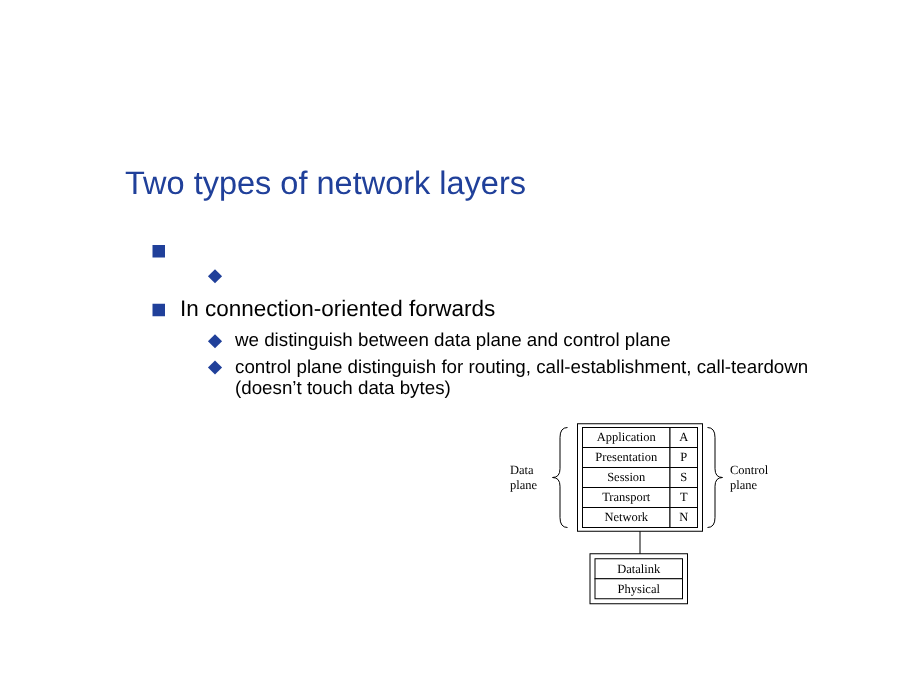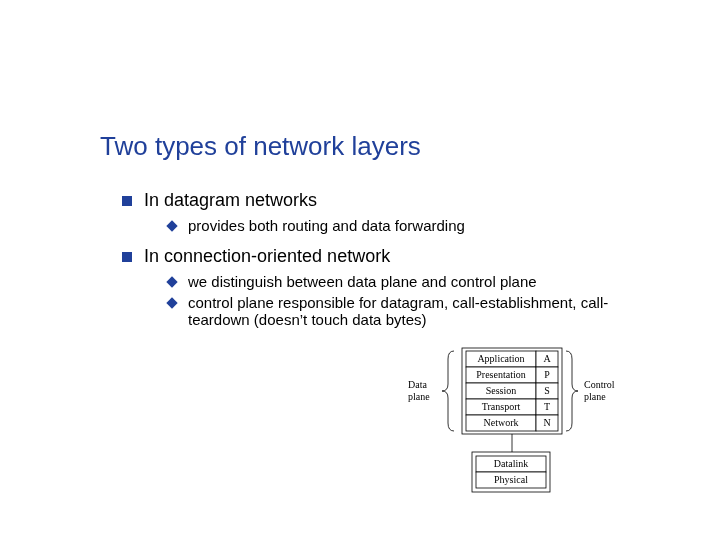--- a/index.html
+++ b/index.html
@@ -77,40 +77,38 @@
 </style>
 </head>
 <body>
 
 <div class="slide">
 
   <h1 class="title">Two types of network layers</h1>
 
   <div class="lvl1">
     <span class="sq"></span>
-    <span>In datagram networks</span>
   </div>
   <div class="lvl2">
     <span class="diam"></span>
-    <span>provides both routing and data forwarding</span>
   </div>
 
   <div class="gap"></div>
 
   <div class="lvl1">
     <span class="sq"></span>
-    <span>In connection-oriented network</span>
+    <span>In connection-oriented forwards</span>
   </div>
   <div class="lvl2">
     <span class="diam"></span>
     <span>we distinguish between data plane and control plane</span>
   </div>
   <div class="lvl2">
     <span class="diam"></span>
-    <span>control plane responsible for datagram, call-establishment, call-teardown (doesn’t touch data bytes)</span>
+    <span>control plane distinguish for routing, call-establishment, call-teardown (doesn’t touch data bytes)</span>
   </div>
 
   <div class="figwrap">
     <svg width="290" height="155" viewBox="0 0 290 155">
 
       <rect x="96" y="2" width="100" height="86" fill="none" stroke="#000" stroke-width="0.8"></rect>
 
       <g>
         <rect x="100" y="5" width="70" height="16" fill="#fff" stroke="#000" stroke-width="0.8"></rect>
         <rect x="100" y="21" width="70" height="16" fill="#fff" stroke="#000" stroke-width="0.8"></rect>

